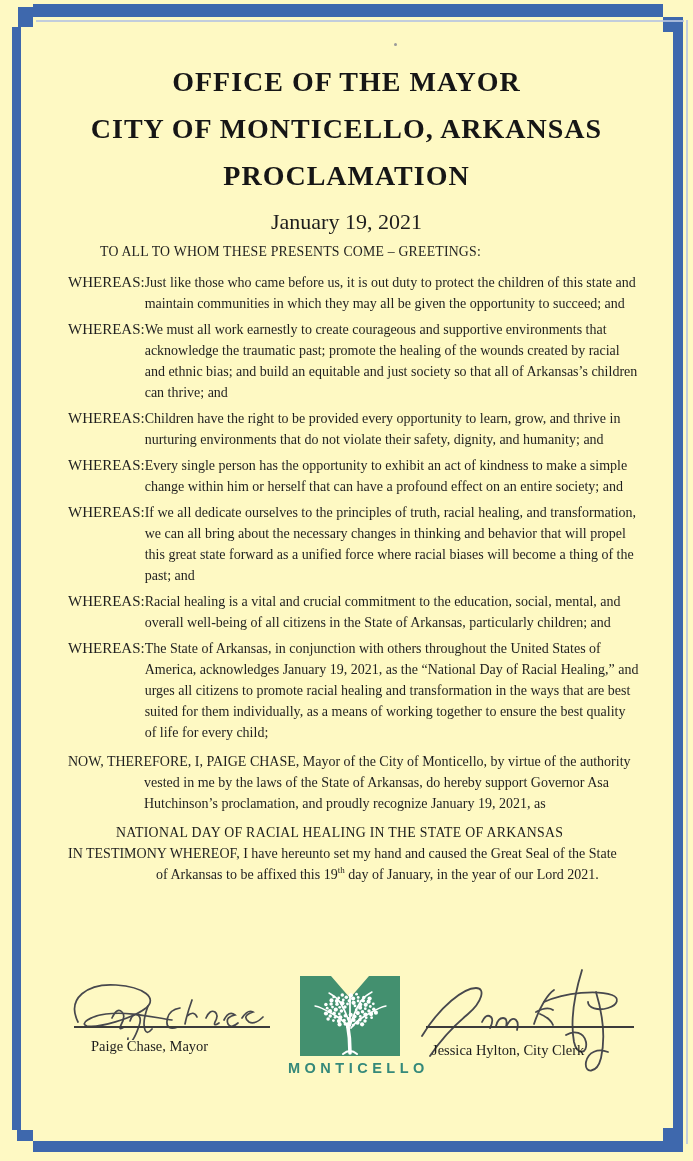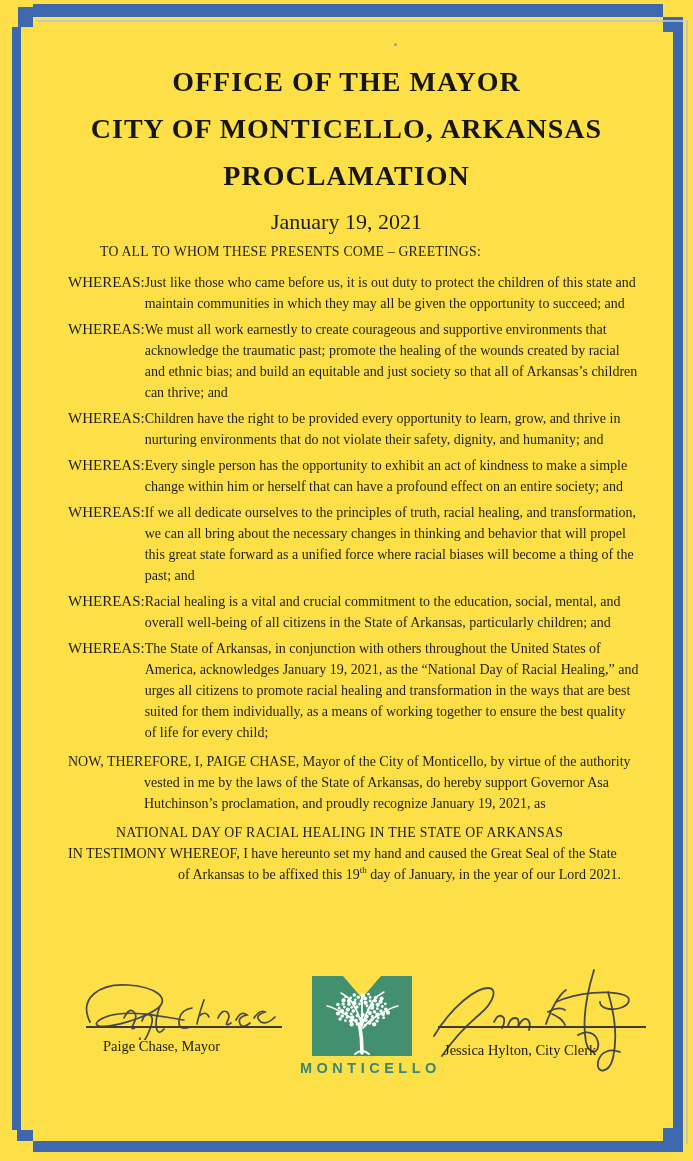--- a/index.html
+++ b/index.html
@@ -1,18 +1,18 @@
 <!DOCTYPE html>
 <html><head>
 <meta charset="utf-8">
 <style>
   html,body{margin:0;padding:0;}
   body{width:693px;height:1161px;background:#ffffff;overflow:hidden;
        font-family:"Liberation Serif","DejaVu Serif",serif;color:#222;}
-  .page{position:relative;width:693px;height:1161px;background:#fde047;text-decoration:underline;}
+  .page{position:relative;width:693px;height:1161px;background:#fef9c3;text-decoration:underline;}
 
   
   .bp{position:absolute;background:#3e68ad;}
   .b-top   {left:33px;top:4px;width:630px;height:13px;}
   .b-trstep{left:663px;top:17px;width:20px;height:15px;}
   .b-right {left:673px;top:32px;width:10px;height:1096px;}
   .b-brstep{left:663px;top:1128px;width:20px;height:13px;}
   .b-bottom{left:33px;top:1141px;width:650px;height:11px;}
   .b-blstep{left:17px;top:1130px;width:16px;height:11px;}
   .b-left  {left:12px;top:27px;width:9px;height:1103px;}
@@ -29,25 +29,25 @@
   
   .flow{position:absolute;left:68px;top:244px;width:575px;}
   .salutation{font-size:13.8px;letter-spacing:.2px;margin-bottom:12px;color:#1f1f1f;margin-left:32px;}
   .clause{display:flex;margin-bottom:5px;}
   .clause-label{flex:0 0 72px;font-size:15px;line-height:21px;color:#1f1f1f;}
   .clause-text{width:494px;font-size:14px;line-height:21px;color:#1f1f1f;}
   .resolution{margin-top:8px;font-size:14px;line-height:21px;color:#1f1f1f;}
   .res-cont{padding-left:76px;}
   .proc-title{margin-top:8px;margin-left:48px;font-size:13.8px;line-height:21px;letter-spacing:.3px;color:#1b1b1b;}
   .testimony{font-size:14px;line-height:21px;color:#1f1f1f;}
-  .testi-cont{padding-left:88px;text-align:center;}
+  .testi-cont{padding-left:88px;}
   sup{font-size:9px;vertical-align:super;line-height:0;}
 
   
-  .sigzone{position:absolute;left:16px;top:976px;width:639px;height:130px;}
+  .sigzone{position:absolute;left:4px;top:976px;width:639px;height:130px;}
   .sig-svg{position:absolute;}
   .sig-line{position:absolute;height:2px;background:#3c3c3c;}
   .sig-label{position:absolute;font-size:14.5px;color:#1d1d1d;}
 
   
   .logo{position:absolute;left:296px;top:0;width:100px;height:104px;text-align:center;}
   .wordmark{position:absolute;left:-12px;top:84px;width:124px;text-align:center;
             font-family:"Liberation Sans","DejaVu Sans",sans-serif;font-weight:bold;
             font-size:14.5px;letter-spacing:4.5px;color:#35897a;}
   .artifact{position:absolute;left:394px;top:43px;width:3px;height:3px;background:#9a9a9a;border-radius:50%;}

